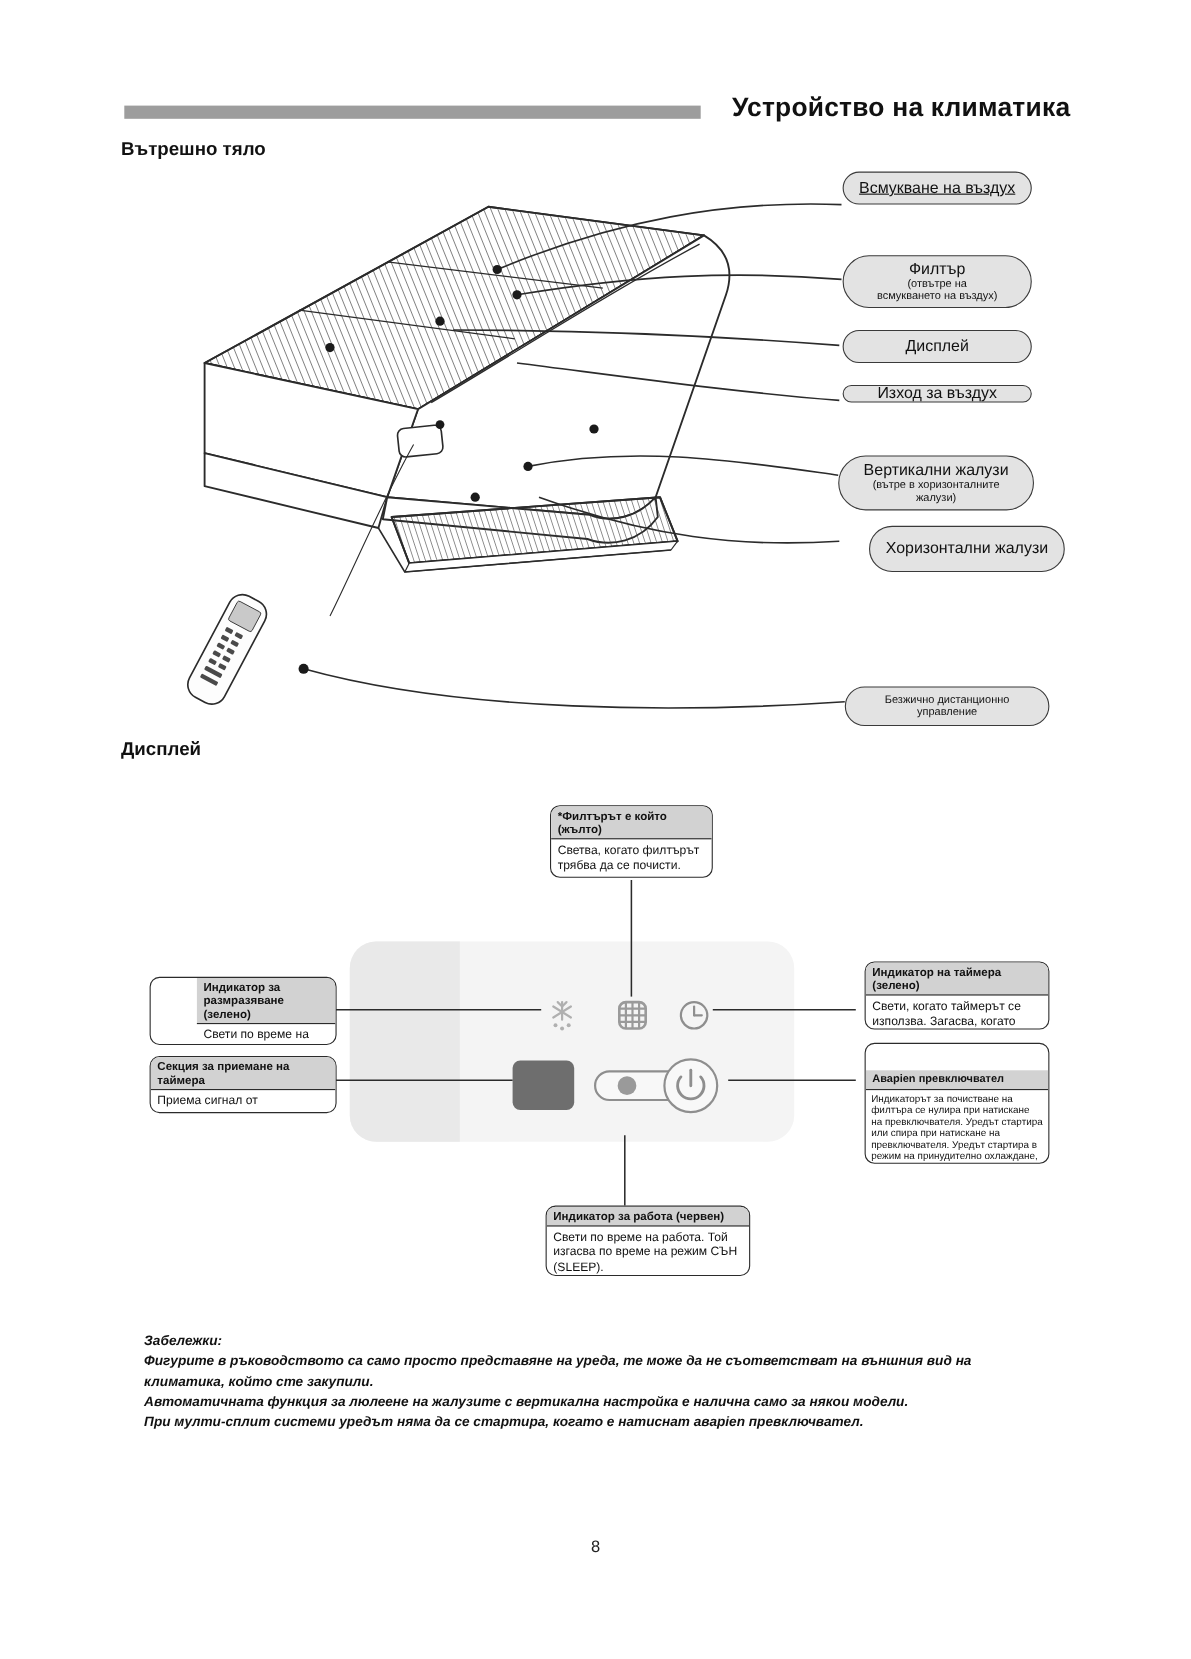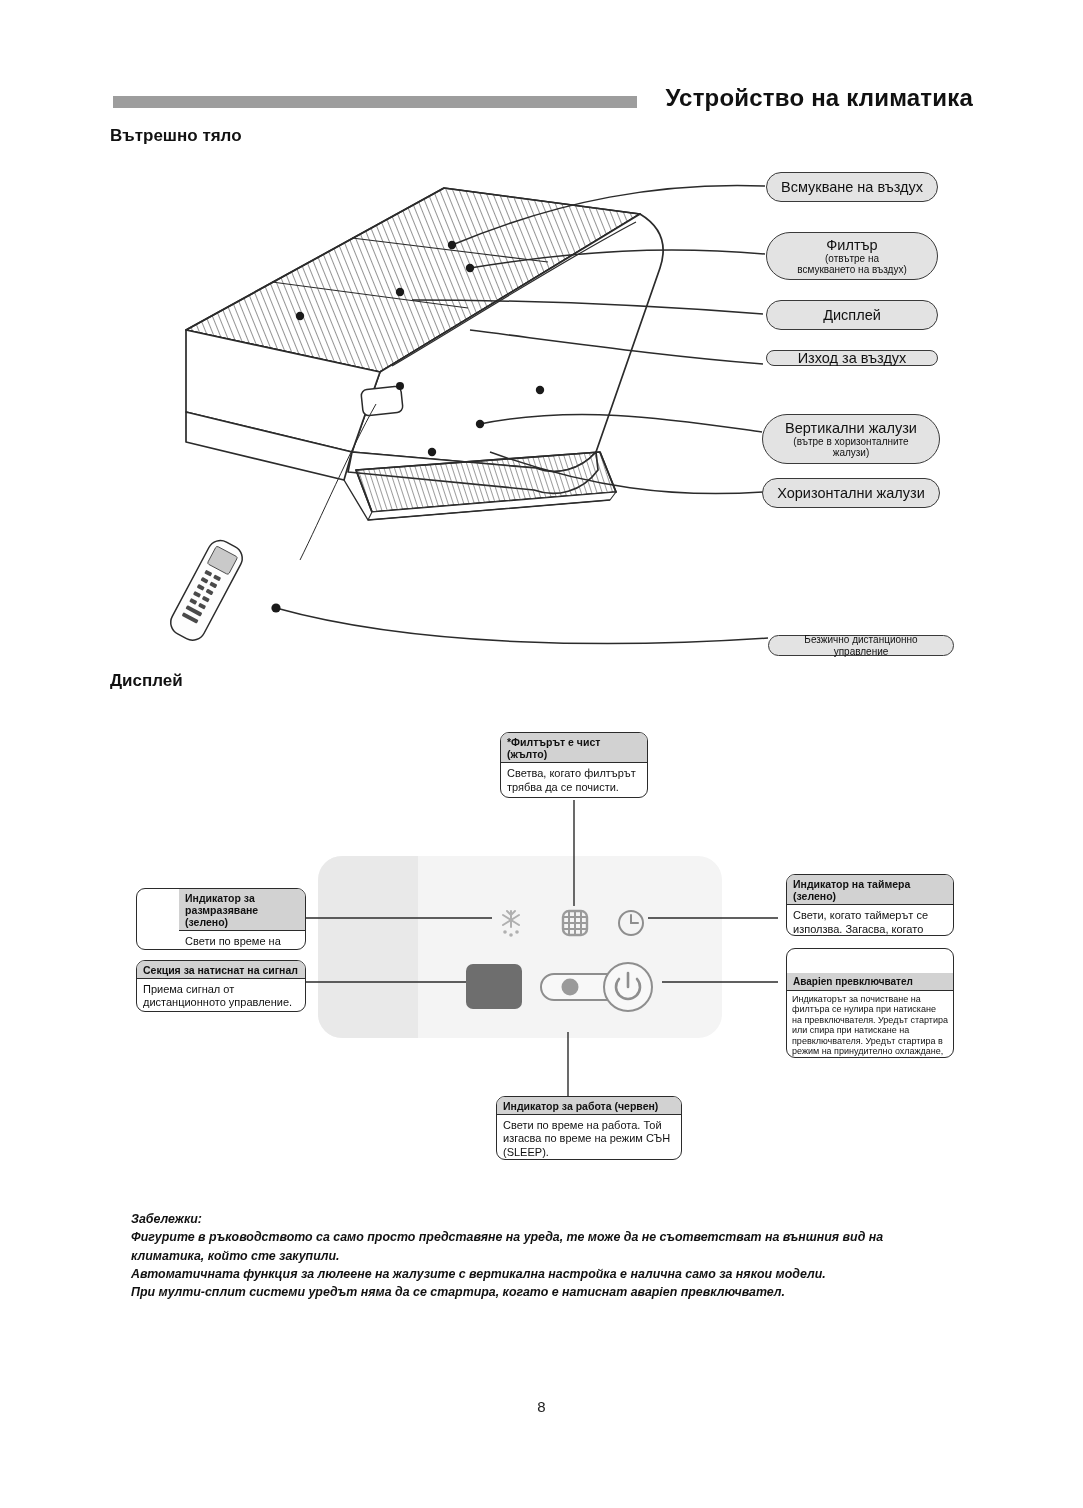--- a/index.html
+++ b/index.html
@@ -164,21 +164,21 @@
       <circle cx="540" cy="390" r="4.2"></circle>
       <circle cx="480" cy="424" r="4.2"></circle>
       <circle cx="432" cy="452" r="4.2"></circle>
       <circle cx="276" cy="608" r="4.6"></circle>
       <circle cx="400" cy="386" r="4"></circle>
     </g>
 
     <path d="M376 404 C 350 450 320 520 300 560" fill="none" stroke="#2b2b2b" stroke-width="1"></path>
   </svg>
 
-  <div class="pill" id="p0" style="left:766px;top:172px;width:172px;height:30px;">
+  <div class="pill" id="p0" style="left:766px;top:156px;width:172px;height:30px;text-decoration:underline;">
     <span class="l1">Всмукване на въздух</span>
   </div>
 
   <div class="pill" id="p1" style="left:766px;top:232px;width:172px;height:48px;">
     <span class="l1">Филтър</span>
     <span class="l2 ml" style="white-space: pre-line;">(отвътре на
 всмукването на въздух)</span>
   </div>
 
   <div class="pill" id="p2" style="left:766px;top:300px;width:172px;height:30px;">
@@ -188,25 +188,25 @@
   <div class="pill" id="p3" style="left:766px;top:350px;width:172px;height:16px;">
     <span class="l1">Изход за въздух</span>
   </div>
 
   <div class="pill" id="p4" style="left:762px;top:414px;width:178px;height:50px;">
     <span class="l1">Вертикални жалузи</span>
     <span class="l2 ml" style="white-space: pre-line;">(вътре в хоризонталните
 жалузи)</span>
   </div>
 
-  <div class="pill" id="p5" style="left:762px;top:478px;width:178px;height:30px;">
+  <div class="pill" id="p5" style="left:790px;top:478px;width:178px;height:42px;">
     <span class="l1">Хоризонтални жалузи</span>
   </div>
 
-  <div class="pill small" id="p6" style="left:768px;top:624px;width:186px;height:21px;margin-top:11px;">
+  <div class="pill small" id="p6" style="left:768px;top:624px;width:186px;height:36px;">
     <span class="l1">Безжично дистанционно управление</span>
   </div>
 
   <div id="panel">
     <div id="panel-band"></div>
 
     <svg class="pic" style="left:176px;top:50px;width:34px;height:34px;" viewBox="0 0 34 34">
       <g stroke="#b0b0b0" stroke-width="2" stroke-linecap="round" fill="none">
         <line x1="17" y1="5" x2="17" y2="21"></line>
         <line x1="9" y1="9" x2="25" y2="19"></line>
@@ -265,31 +265,31 @@
 
       <path d="M778 918 L648 918"></path>
 
       <path d="M778 982 L662 982"></path>
 
       <path d="M568 1096 L568 1032"></path>
     </g>
   </svg>
 
   <div class="cbox" style="left:500px;top:732px;width:148px;height:66px;">
-    <div class="ttl">*Филтърът е чист (жълто)</div>
+    <div class="ttl">*Филтърът е който (жълто)</div>
     <div class="bdy">Светва, когато филтърът трябва да се почисти.</div>
   </div>
 
   <div class="cbox" style="left:136px;top:888px;width:170px;height:62px;padding-left:42px;">
     <div class="ttl">Индикатор за размразяване (зелено)</div>
     <div class="bdy">Свети по време на размразяването. Загасва, когато размразяването приключи.</div>
   </div>
 
   <div class="cbox" style="left:136px;top:960px;width:170px;height:52px;">
-    <div class="ttl">Секция за натиснат на сигнал</div>
+    <div class="ttl">Секция за приемане на таймера</div>
     <div class="bdy">Приема сигнал от дистанционното управление.</div>
   </div>
 
   <div class="cbox" style="left:786px;top:874px;width:168px;height:62px;">
     <div class="ttl">Индикатор на таймера (зелено)</div>
     <div class="bdy">Свети, когато таймерът се използва. Загасва, когато таймерът приключи.</div>
   </div>
 
   <div class="cbox tight" style="left:786px;top:948px;width:168px;height:110px;">
     <div class="ttl">Аварien превключвател</div>

